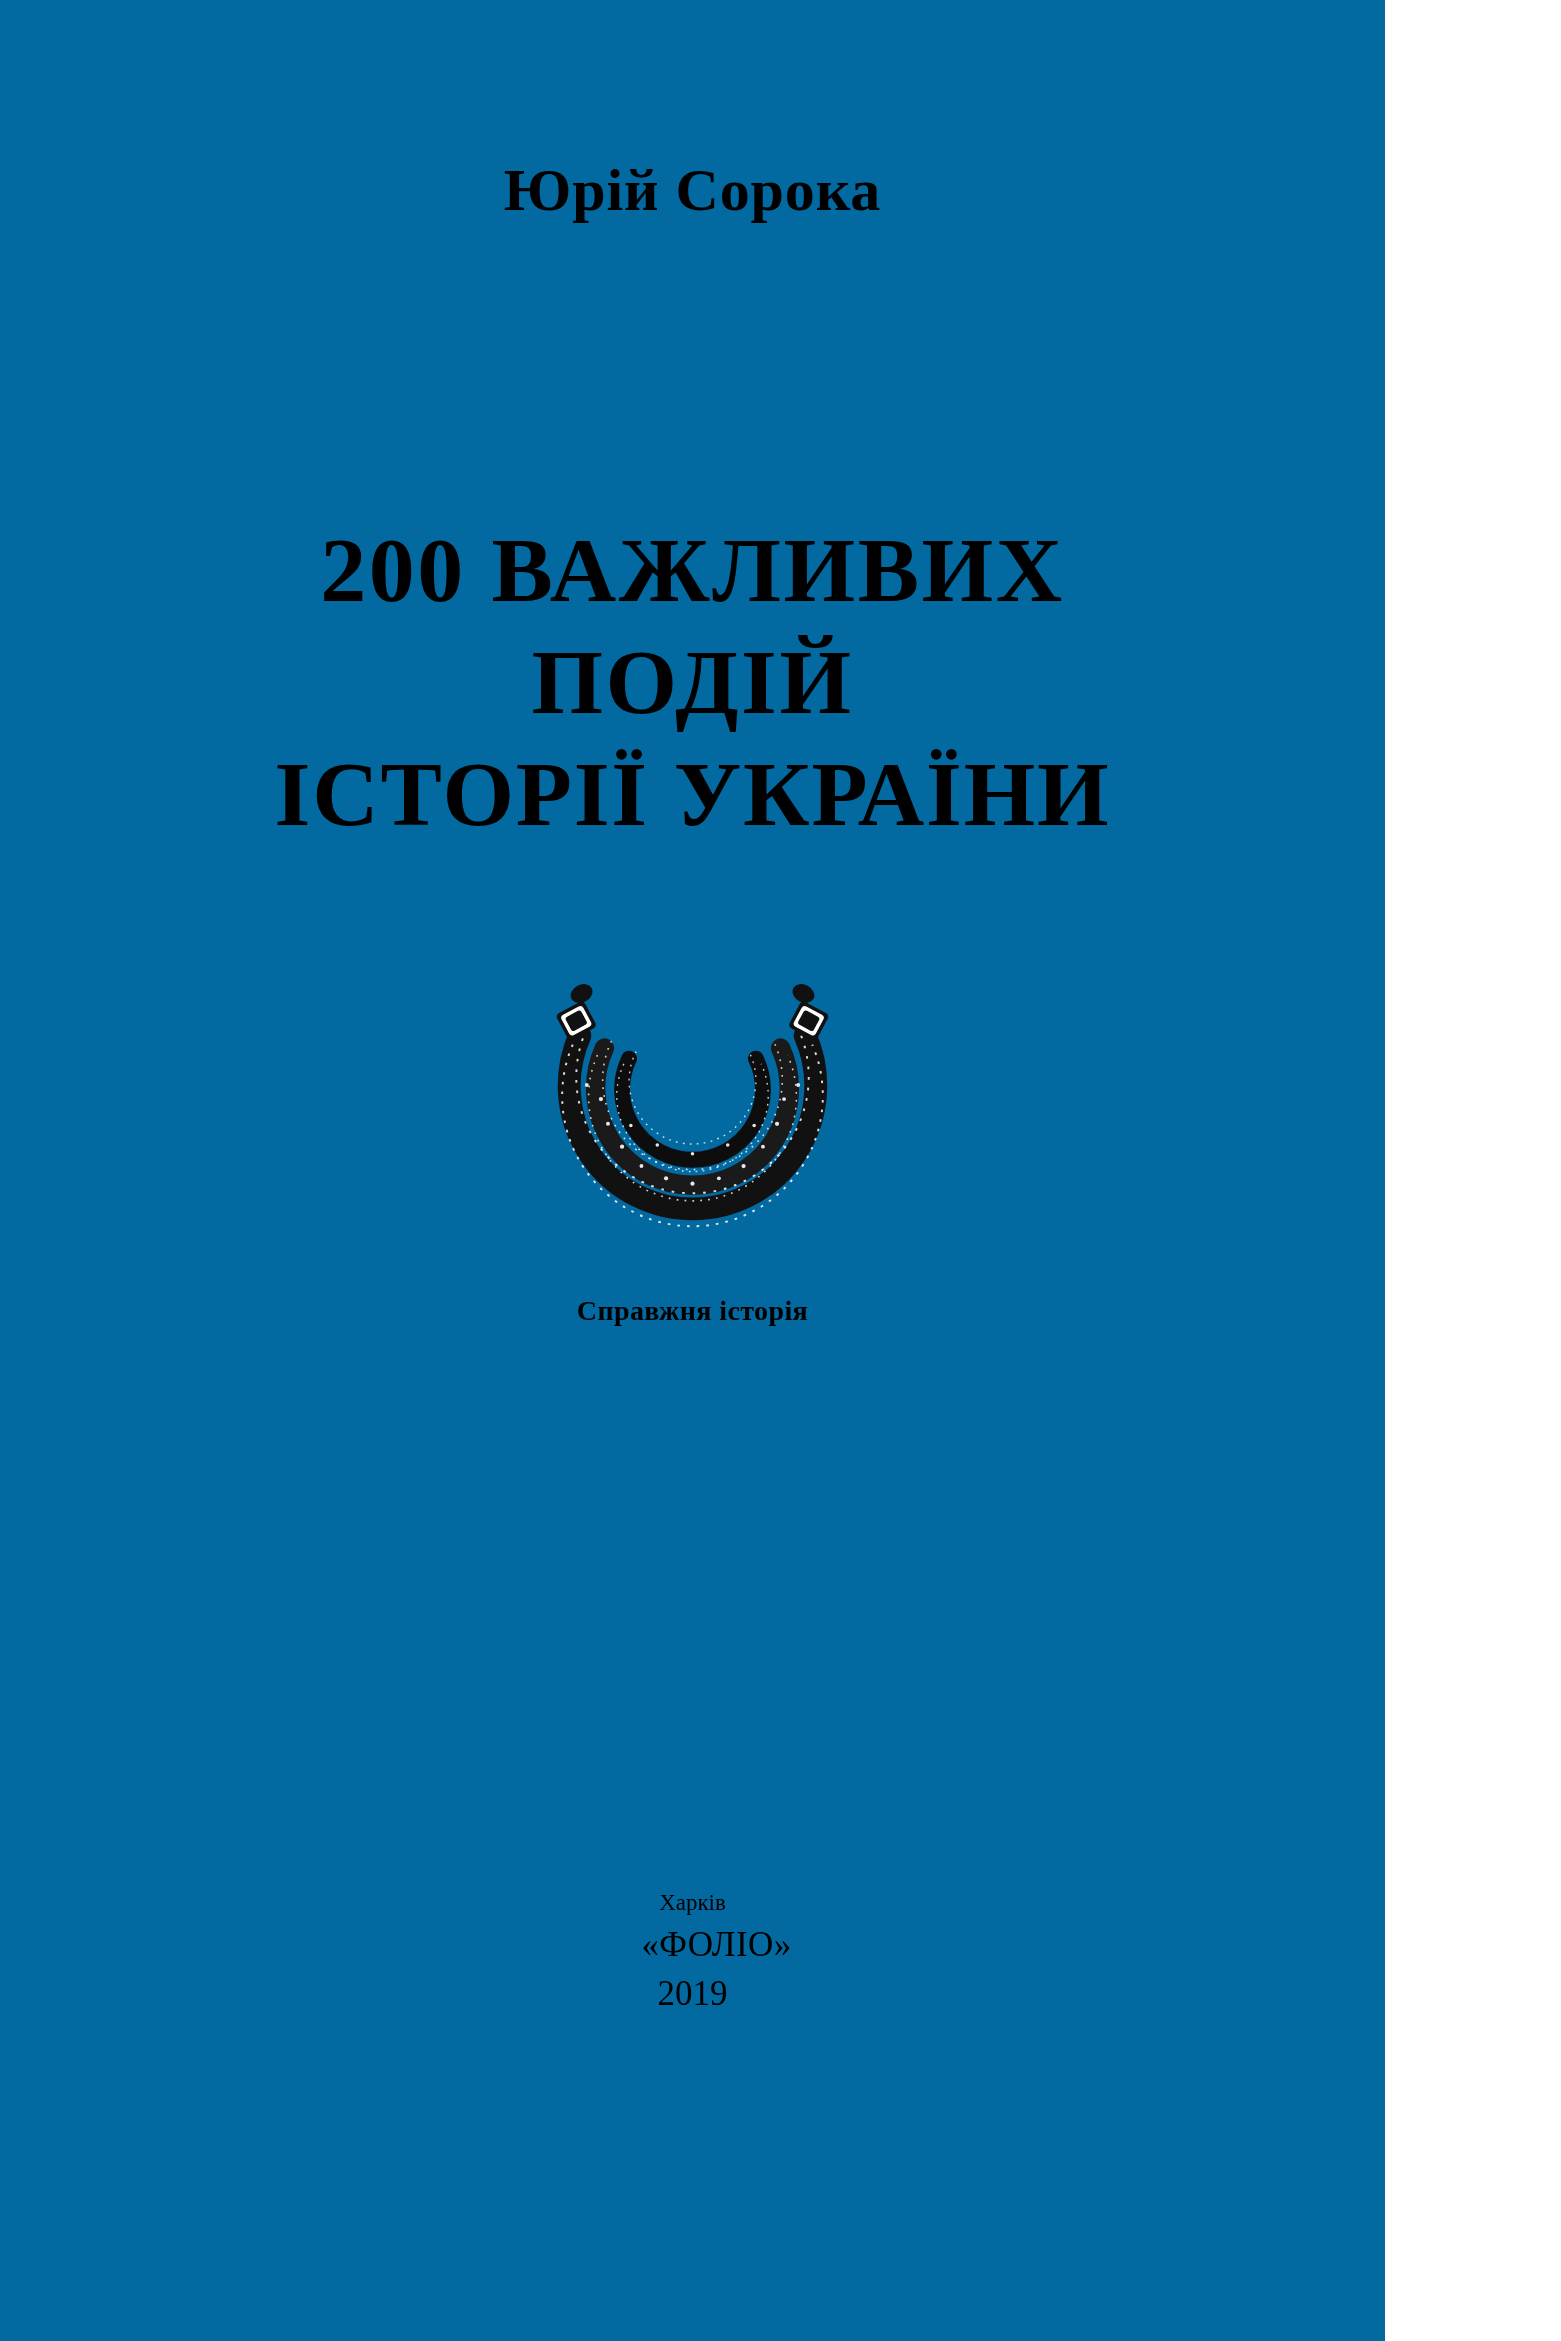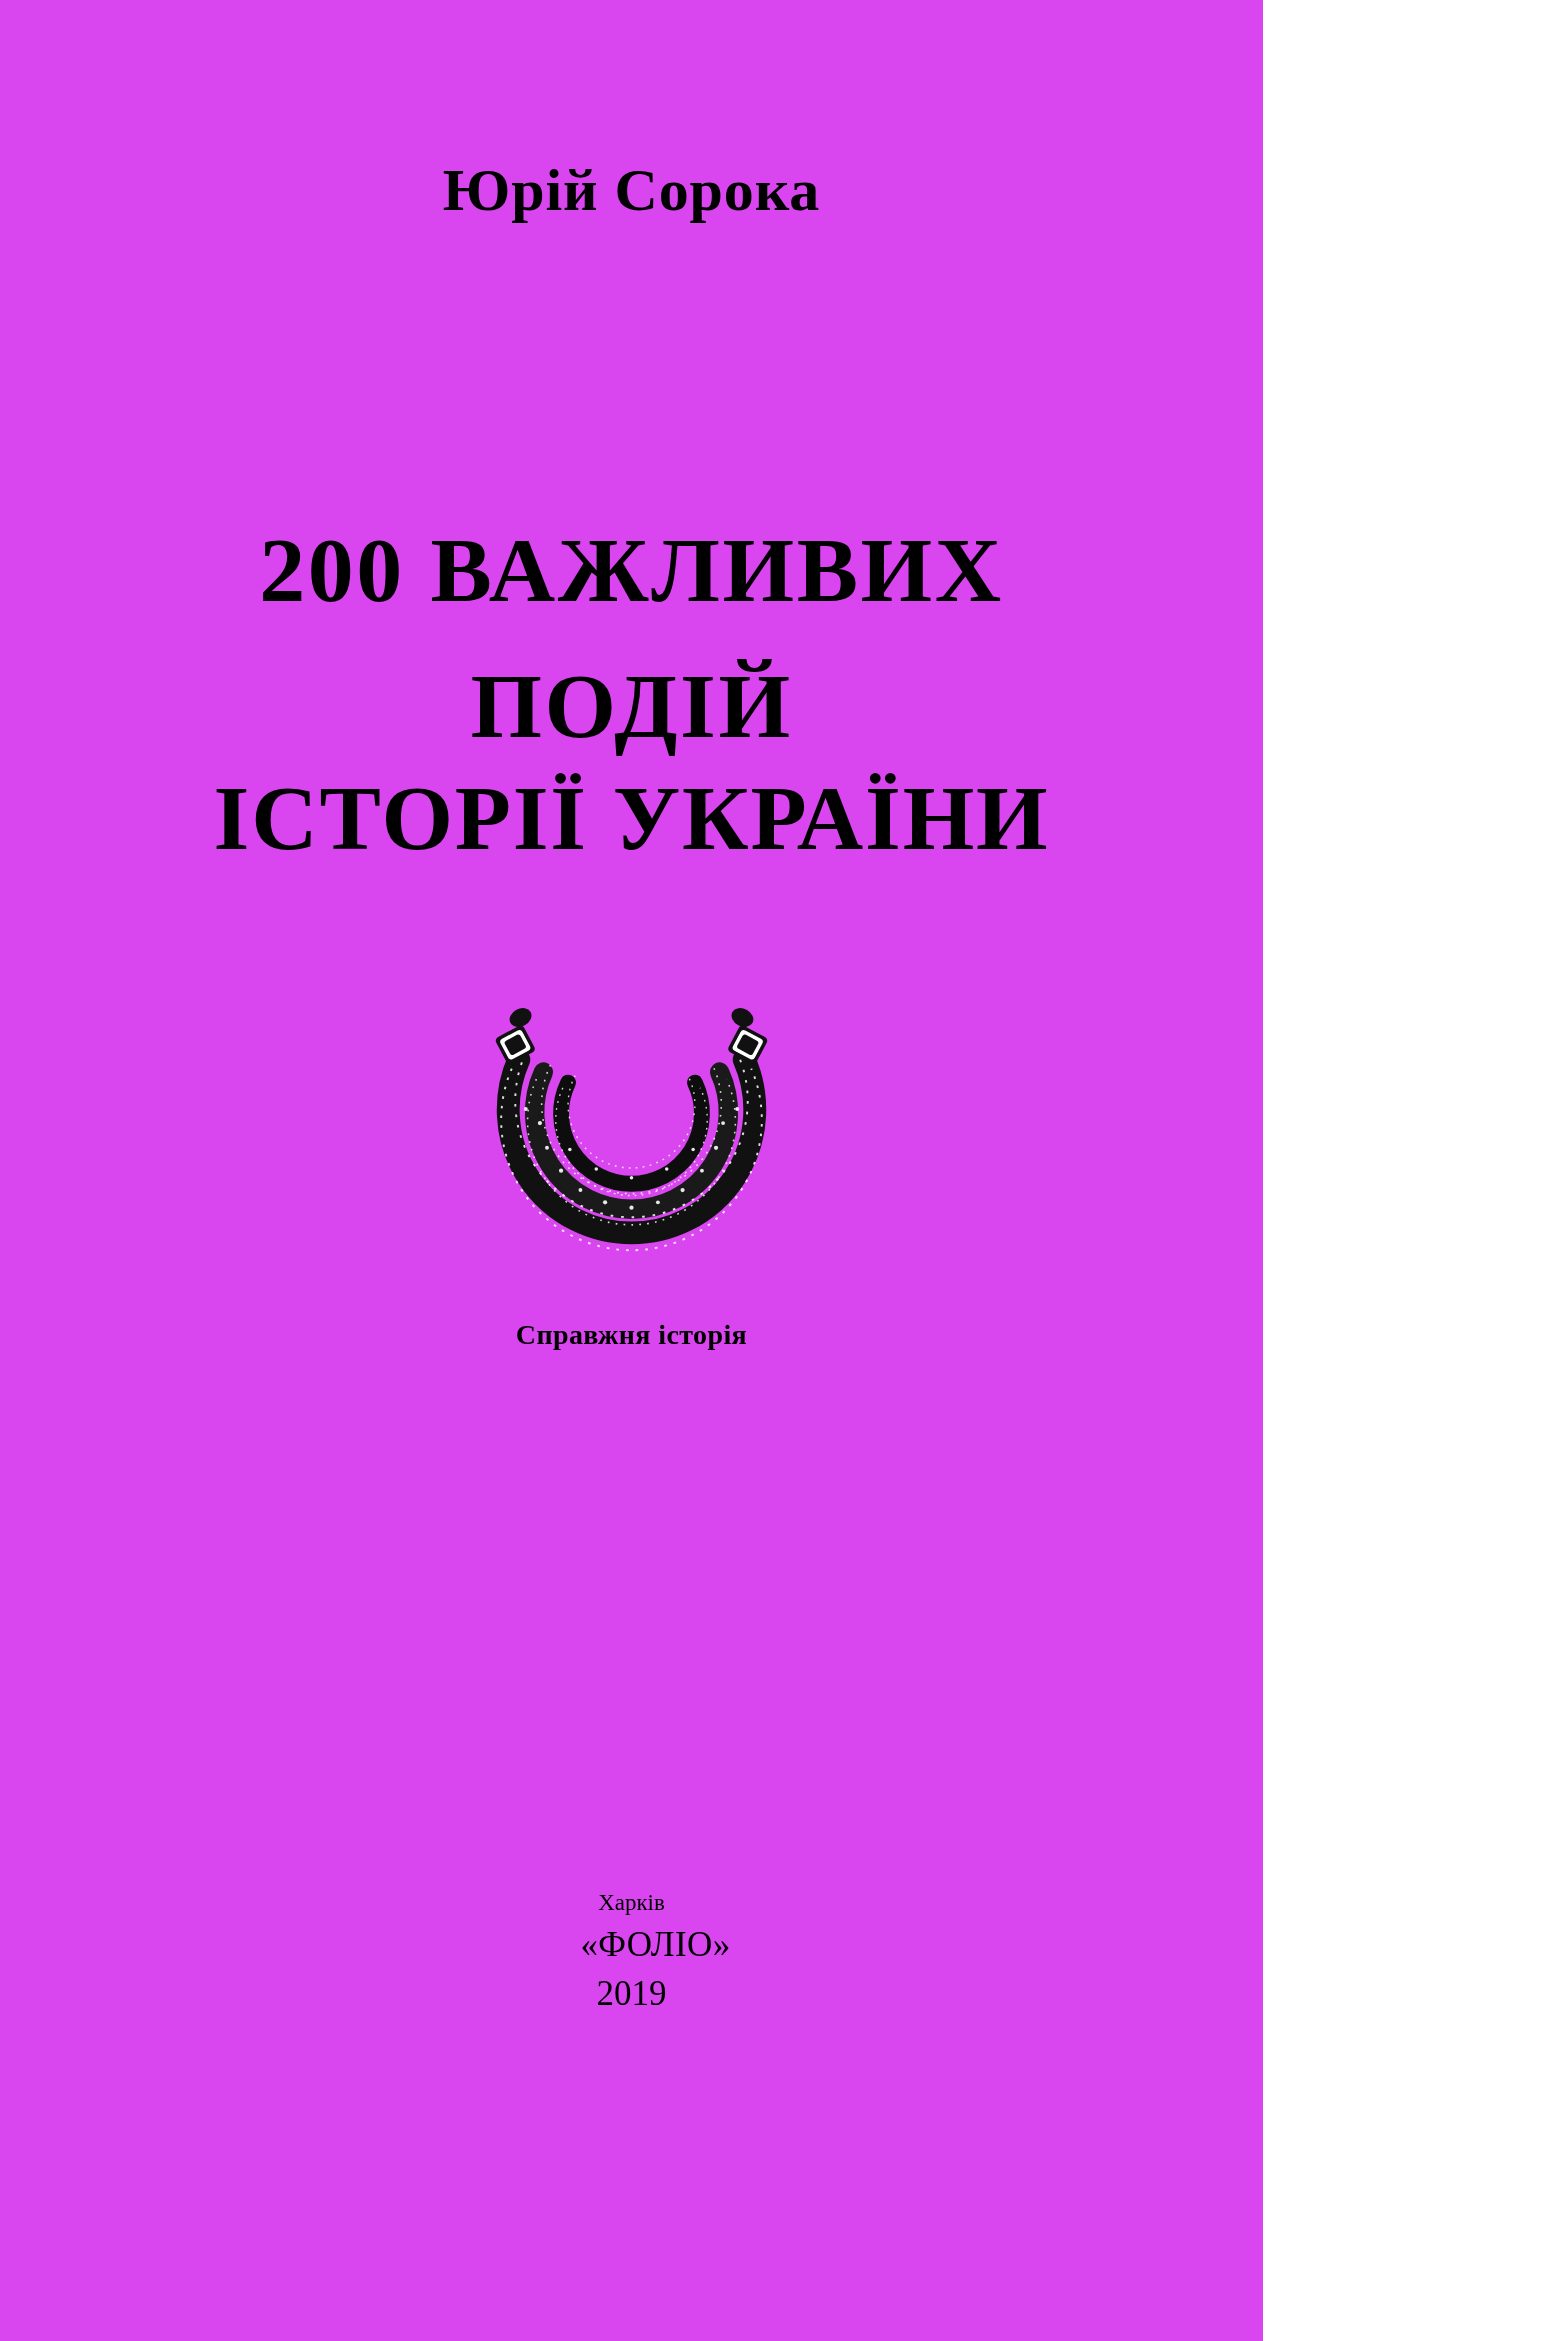--- a/index.html
+++ b/index.html
@@ -9,23 +9,23 @@
   }
   body {
     width: 1561px;
     height: 2342px;
     font-family: "Liberation Serif", serif;
     color: #000000;
     overflow: hidden;
   }
   .page {
     position: relative;
-    width: 1263px;
+    width: 1385px;
     height: 2342px;
-    background: #d946ef;
+    background: #0369a1;
     display: flex;
     flex-direction: column;
     align-items: center;
   }
 
   .author {
     margin-top: 157px;
     font-family: "Liberation Serif", serif;
     font-weight: bold;
     font-size: 60px;
@@ -40,21 +40,21 @@
     font-family: "Liberation Serif", serif;
     font-weight: bold;
     line-height: 1.22;
   }
   .title-line {
     font-size: 92px;
     letter-spacing: 1.8px;
     white-space: nowrap;
   }
   .title-line-1 { letter-spacing: 2.6px; }
-  .title-line-2 { letter-spacing: 2.6px; margin-top: 24px; }
+  .title-line-2 { letter-spacing: 2.6px; }
   .title-line-3 { letter-spacing: 1.8px; }
 
   .ornament {
     margin-top: 63px;
     width: 317px;
     height: 335px;
     display: flex;
     align-items: center;
     justify-content: center;
   }

